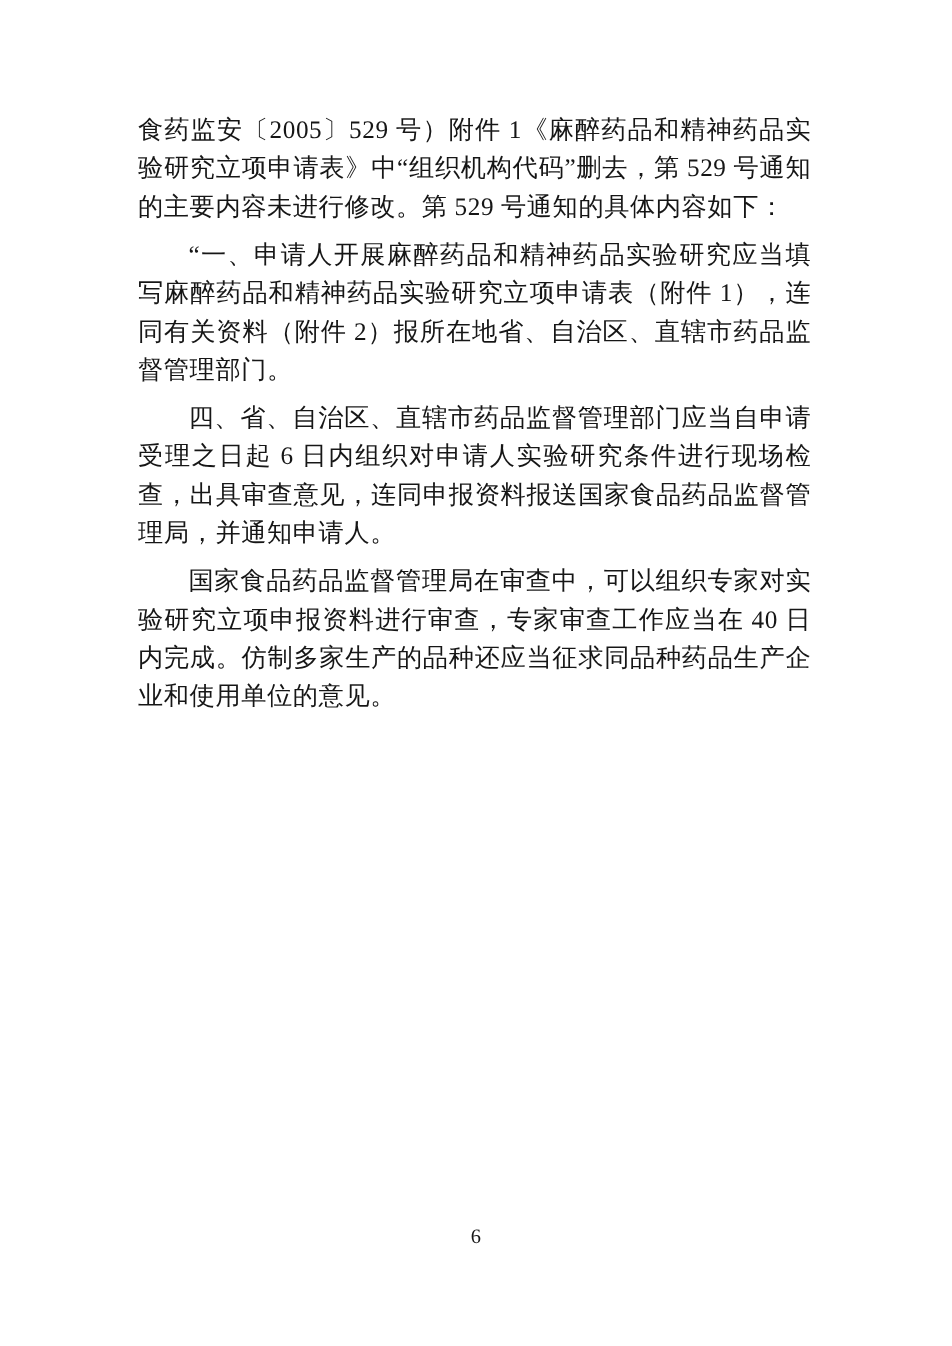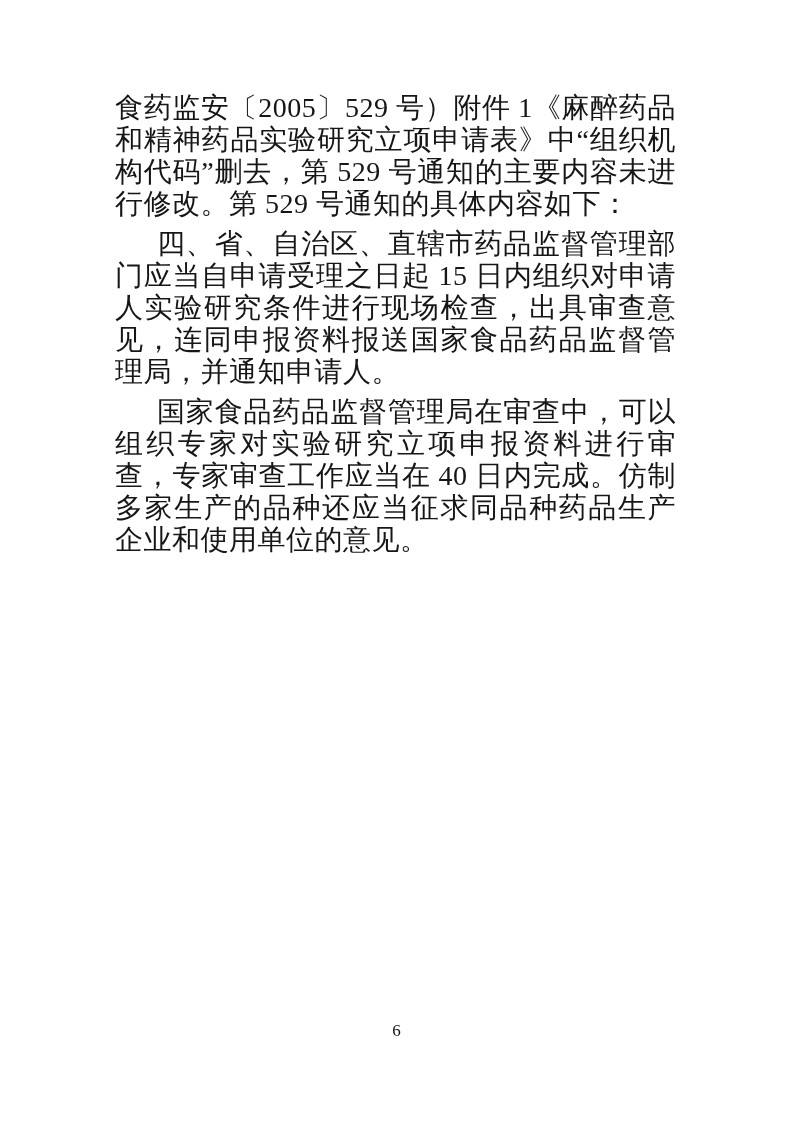--- a/index.html
+++ b/index.html
@@ -16,21 +16,21 @@
     overflow: hidden;
     margin: 0 auto;
   }
   .content {
     position: absolute;
     left: 115px;
     top: 92px;
     width: 561px;
   }
   .para {
-    font-size: 28px;
+    font-size: 21px;
     line-height: 32px;
     text-align: justify;
     letter-spacing: 0.5px;
     margin-bottom: 8px;
     word-break: break-all;
   }
   .indent-none  { text-indent: 0; }
   .indent-2em   { text-indent: 42px; }
   .footer {
     position: absolute;
@@ -42,18 +42,19 @@
     line-height: 22px;
     color: #161616;
   }
 </style>
 </head>
 <body>
 
 <div class="page">
   <div class="content">
     <p class="para indent-none">食药监安〔2005〕529 号）附件 1《麻醉药品和精神药品实验研究立项申请表》中“组织机构代码”删去，第 529 号通知的主要内容未进行修改。第 529 号通知的具体内容如下：</p>
-    <p class="para indent-2em">四、省、自治区、直辖市药品监督管理部门应当自申请受理之日起 15 日内组织对申请人实验研究条件进行现场检查，出具审查意见，连同申报资料报送国家食品药品监督管理局，并通知申请人。</p>
+    <p class="para indent-2em">“一、申请人开展麻醉药品和精神药品实验研究应当填写麻醉药品和精神药品实验研究立项申请表（附件 1），连同有关资料（附件 2）报所在地省、自治区、直辖市药品监督管理部门。</p>
+    <p class="para indent-2em">四、省、自治区、直辖市药品监督管理部门应当自申请受理之日起 6 日内组织对申请人实验研究条件进行现场检查，出具审查意见，连同申报资料报送国家食品药品监督管理局，并通知申请人。</p>
     <p class="para indent-2em">国家食品药品监督管理局在审查中，可以组织专家对实验研究立项申报资料进行审查，专家审查工作应当在 40 日内完成。仿制多家生产的品种还应当征求同品种药品生产企业和使用单位的意见。</p>
 
   </div>
   <div class="footer">6</div>
 </div>
 
 </body></html>

